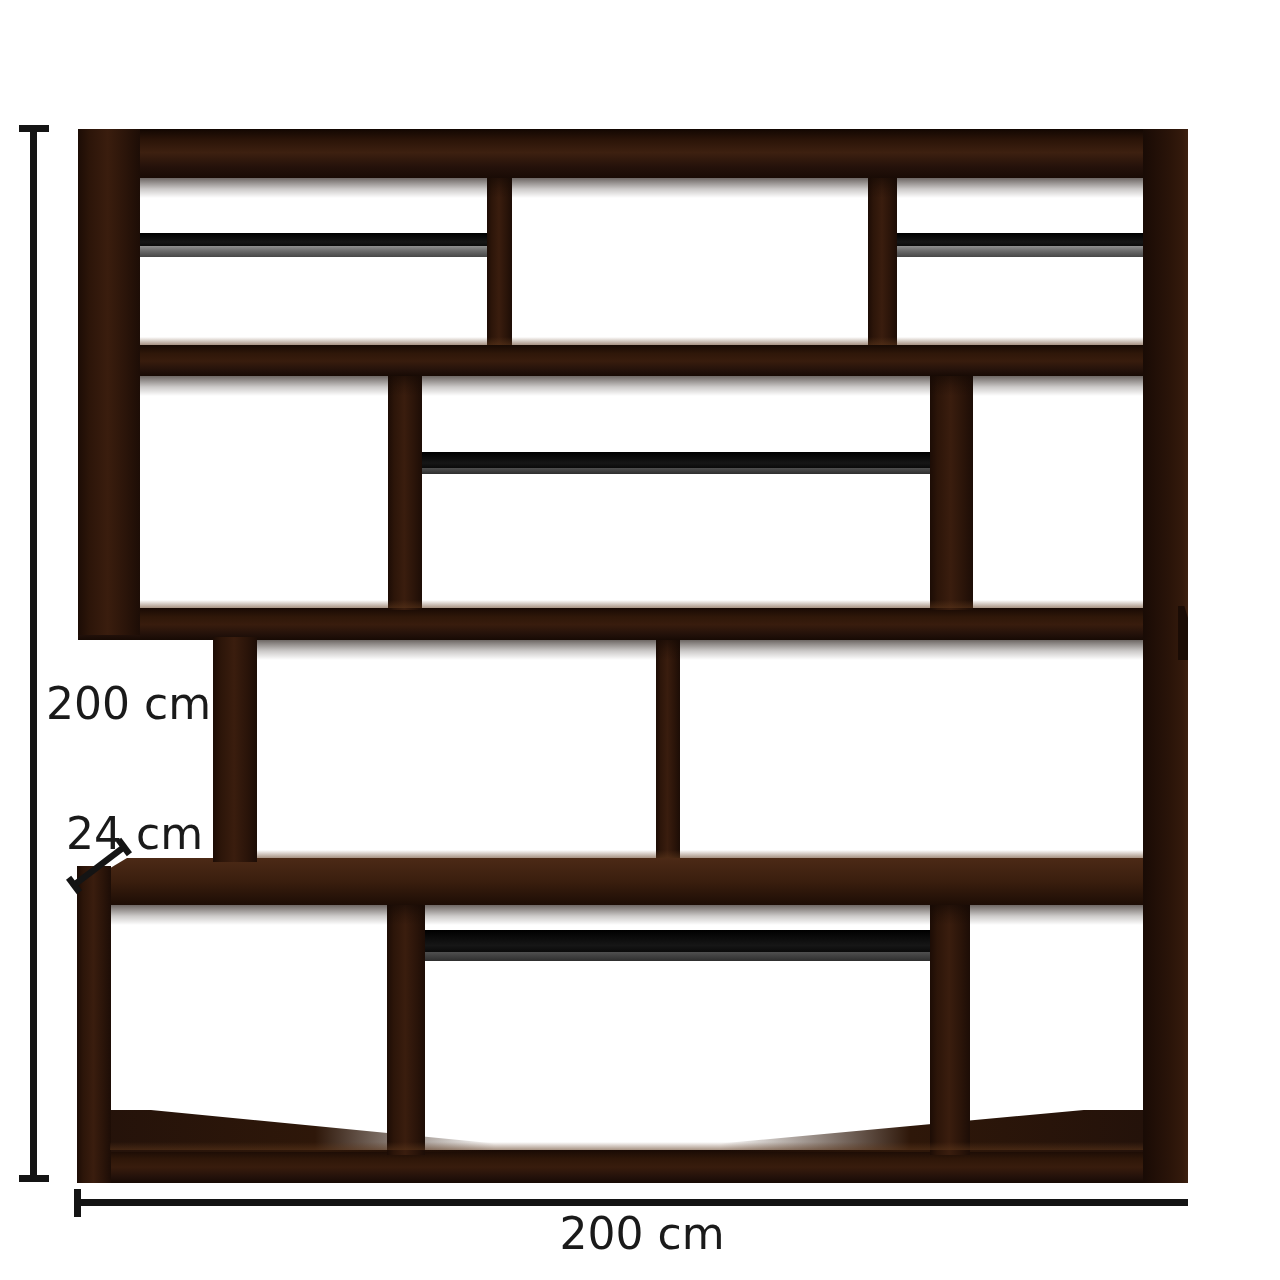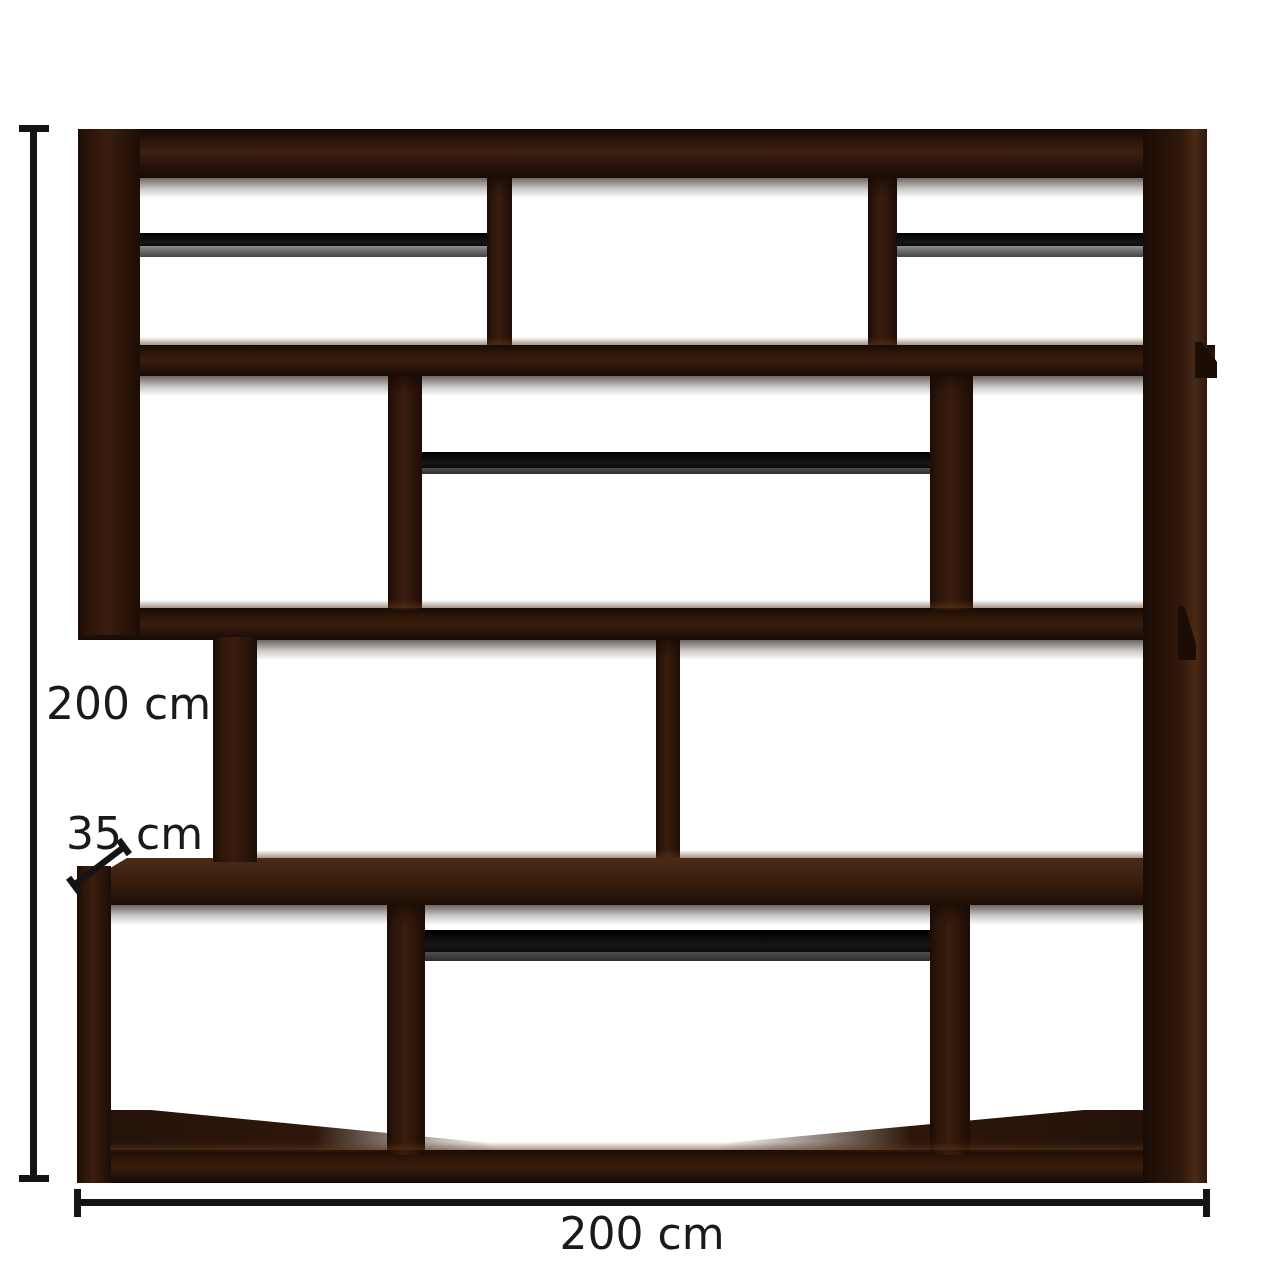--- a/index.html
+++ b/index.html
@@ -1,17 +1,17 @@
 <!DOCTYPE html>
 <html><head>
 <meta charset="utf-8">
 <style>
   html,body{margin:0;padding:0;background:#ffffff;}
   .stage{
-    position:relative;width:1280px;height:1280px;background:#ffffff;overflow:hidden;
+    position:relative;width:1188px;height:1280px;background:#ffffff;overflow:hidden;
     font-family:"DejaVu Sans","Liberation Sans",sans-serif;
   }
   .abs{position:absolute;}
   
   .wood-v{background:linear-gradient(90deg,#1c0c05 0%,#2c1509 18%,#3a1d0e 48%,#2a1409 78%,#1d0d06 100%);}
   .wood-h{background:linear-gradient(180deg,#180a04 0%,#2f1709 28%,#381c0d 52%,#23110a 82%,#170a04 100%);}
   .wood-top{background:linear-gradient(180deg,#120702 0%,#2b1408 22%,#3d2010 48%,#24110a 78%,#190b05 100%);}
   .wood-step{background:linear-gradient(180deg,#4c2a16 0%,#3a1e0e 50%,#1d0d05 100%);}
   .wood-right{background:linear-gradient(90deg,#190b05 0%,#2a1409 42%,#341a0c 62%,#4a2a16 82%,#2f180b 100%);}
   .shade{background:linear-gradient(180deg,rgba(20,9,4,0.62) 0%,rgba(20,9,4,0.22) 55%,rgba(20,9,4,0) 100%);}
@@ -97,21 +97,21 @@
   </div>
 
   <div>
     <div class="abs dim" style="left:30px;top:128px;width:7px;height:1054px;"></div>
     <div class="abs dim" style="left:19px;top:125px;width:30px;height:7px;"></div>
     <div class="abs dim" style="left:19px;top:1175px;width:30px;height:7px;"></div>
     <div class="dim-label" style="left:46px;top:682px;">200 cm</div>
   </div>
 
   <div>
-    <div class="dim-label" style="left:66px;top:812px;">35 cm</div>
+    <div class="dim-label" style="left:66px;top:812px;">24 cm</div>
     <svg class="abs" style="left:60px;top:830px;" width="80" height="70" viewBox="0 0 80 70">
       <line x1="14" y1="55" x2="64" y2="17" stroke="#141414" stroke-width="6.5"></line>
       <line x1="8.6" y1="47.8" x2="19.4" y2="62.2" stroke="#141414" stroke-width="6.5"></line>
       <line x1="58.6" y1="9.8" x2="69.4" y2="24.2" stroke="#141414" stroke-width="6.5"></line>
     </svg>
   </div>
 
   <div>
     <div class="abs dim" style="left:77px;top:1199px;width:1130px;height:7px;"></div>
     <div class="abs dim" style="left:74px;top:1189px;width:7px;height:28px;"></div>

